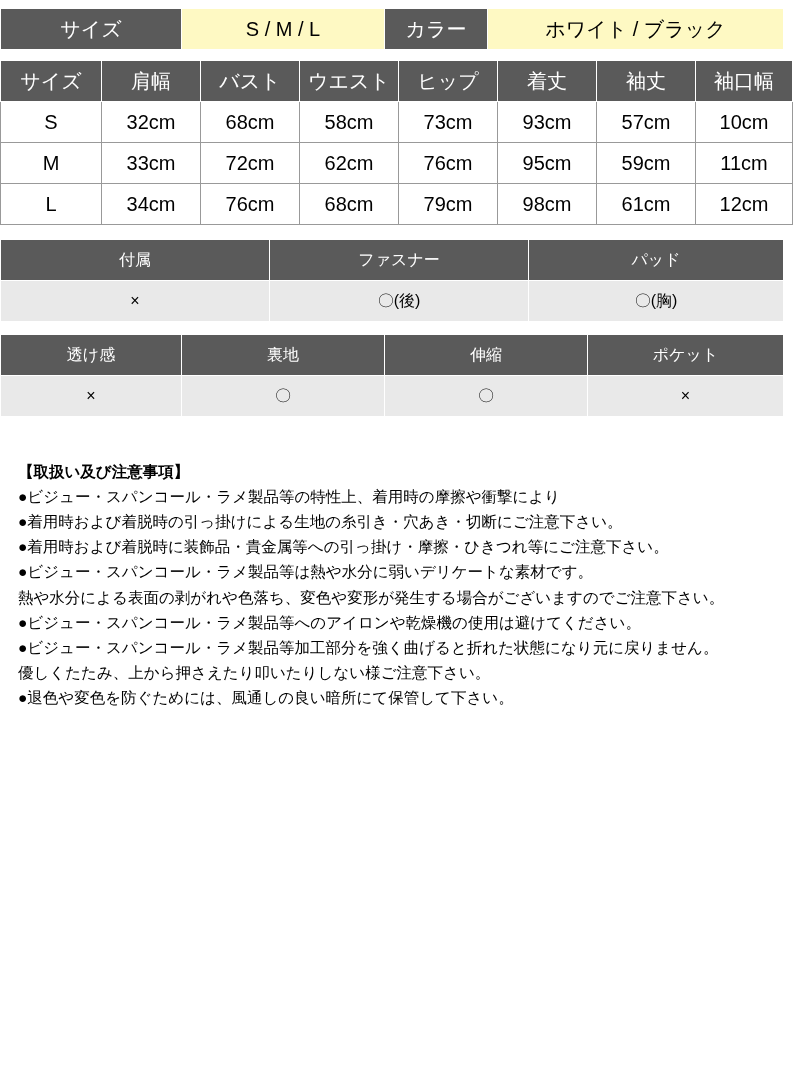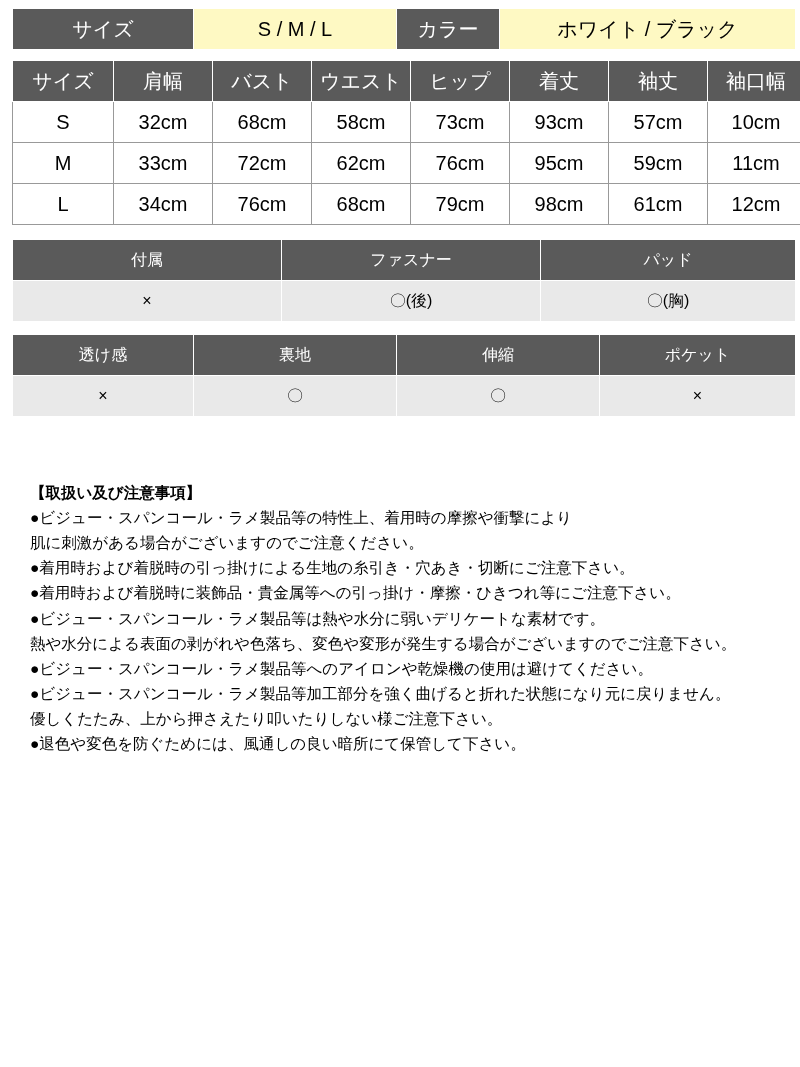--- a/index.html
+++ b/index.html
@@ -12,21 +12,21 @@
     height: 1067px;
     font-family: "Liberation Sans", "DejaVu Sans", sans-serif;
     color: #000000;
     -webkit-font-smoothing: antialiased;
   }
   .page {
     width: 800px;
     height: 1067px;
     position: relative;
     box-sizing: border-box;
-    padding: 8px 8px 0 12px;
+    padding: 8px 8px 0 0;
   }
   table {
     border-collapse: collapse;
     width: 784px;
     table-layout: fixed;
   }
   td, th {
     border: 1px solid #ffffff;
     text-align: center;
     vertical-align: middle;
@@ -76,21 +76,21 @@
   }
   .feat .hdr {
     background: #5a5a5a;
     color: #ffffff;
   }
   .feat .val {
     background: #e9e9e9;
     color: #000000;
   }
   .notes {
-    margin-top: 63px;
+    margin-top: 42px;
     padding-left: 18px;
     font-size: 15.5px;
     line-height: 1.62;
     color: #000000;
   }
   .notes .title {
     font-weight: bold;
   }
   .notes div {
     white-space: nowrap;
@@ -185,21 +185,20 @@
       <td class="val">〇</td>
       <td class="val">〇</td>
       <td class="val">×</td>
     </tr>
   </tbody>
     </table>
 
   <div class="notes">
     <div class="title">【取扱い及び注意事項】</div>
     <div>●ビジュー・スパンコール・ラメ製品等の特性上、着用時の摩擦や衝撃により</div>
-    <div>肌に刺激がある場合がございますのでご注意ください。</div>
     <div>●着用時および着脱時の引っ掛けによる生地の糸引き・穴あき・切断にご注意下さい。</div>
     <div>●着用時および着脱時に装飾品・貴金属等への引っ掛け・摩擦・ひきつれ等にご注意下さい。</div>
     <div>●ビジュー・スパンコール・ラメ製品等は熱や水分に弱いデリケートな素材です。</div>
     <div>熱や水分による表面の剥がれや色落ち、変色や変形が発生する場合がございますのでご注意下さい。</div>
     <div>●ビジュー・スパンコール・ラメ製品等へのアイロンや乾燥機の使用は避けてください。</div>
     <div>●ビジュー・スパンコール・ラメ製品等加工部分を強く曲げると折れた状態になり元に戻りません。</div>
     <div>優しくたたみ、上から押さえたり叩いたりしない様ご注意下さい。</div>
     <div>●退色や変色を防ぐためには、風通しの良い暗所にて保管して下さい。</div>
   </div>
 

